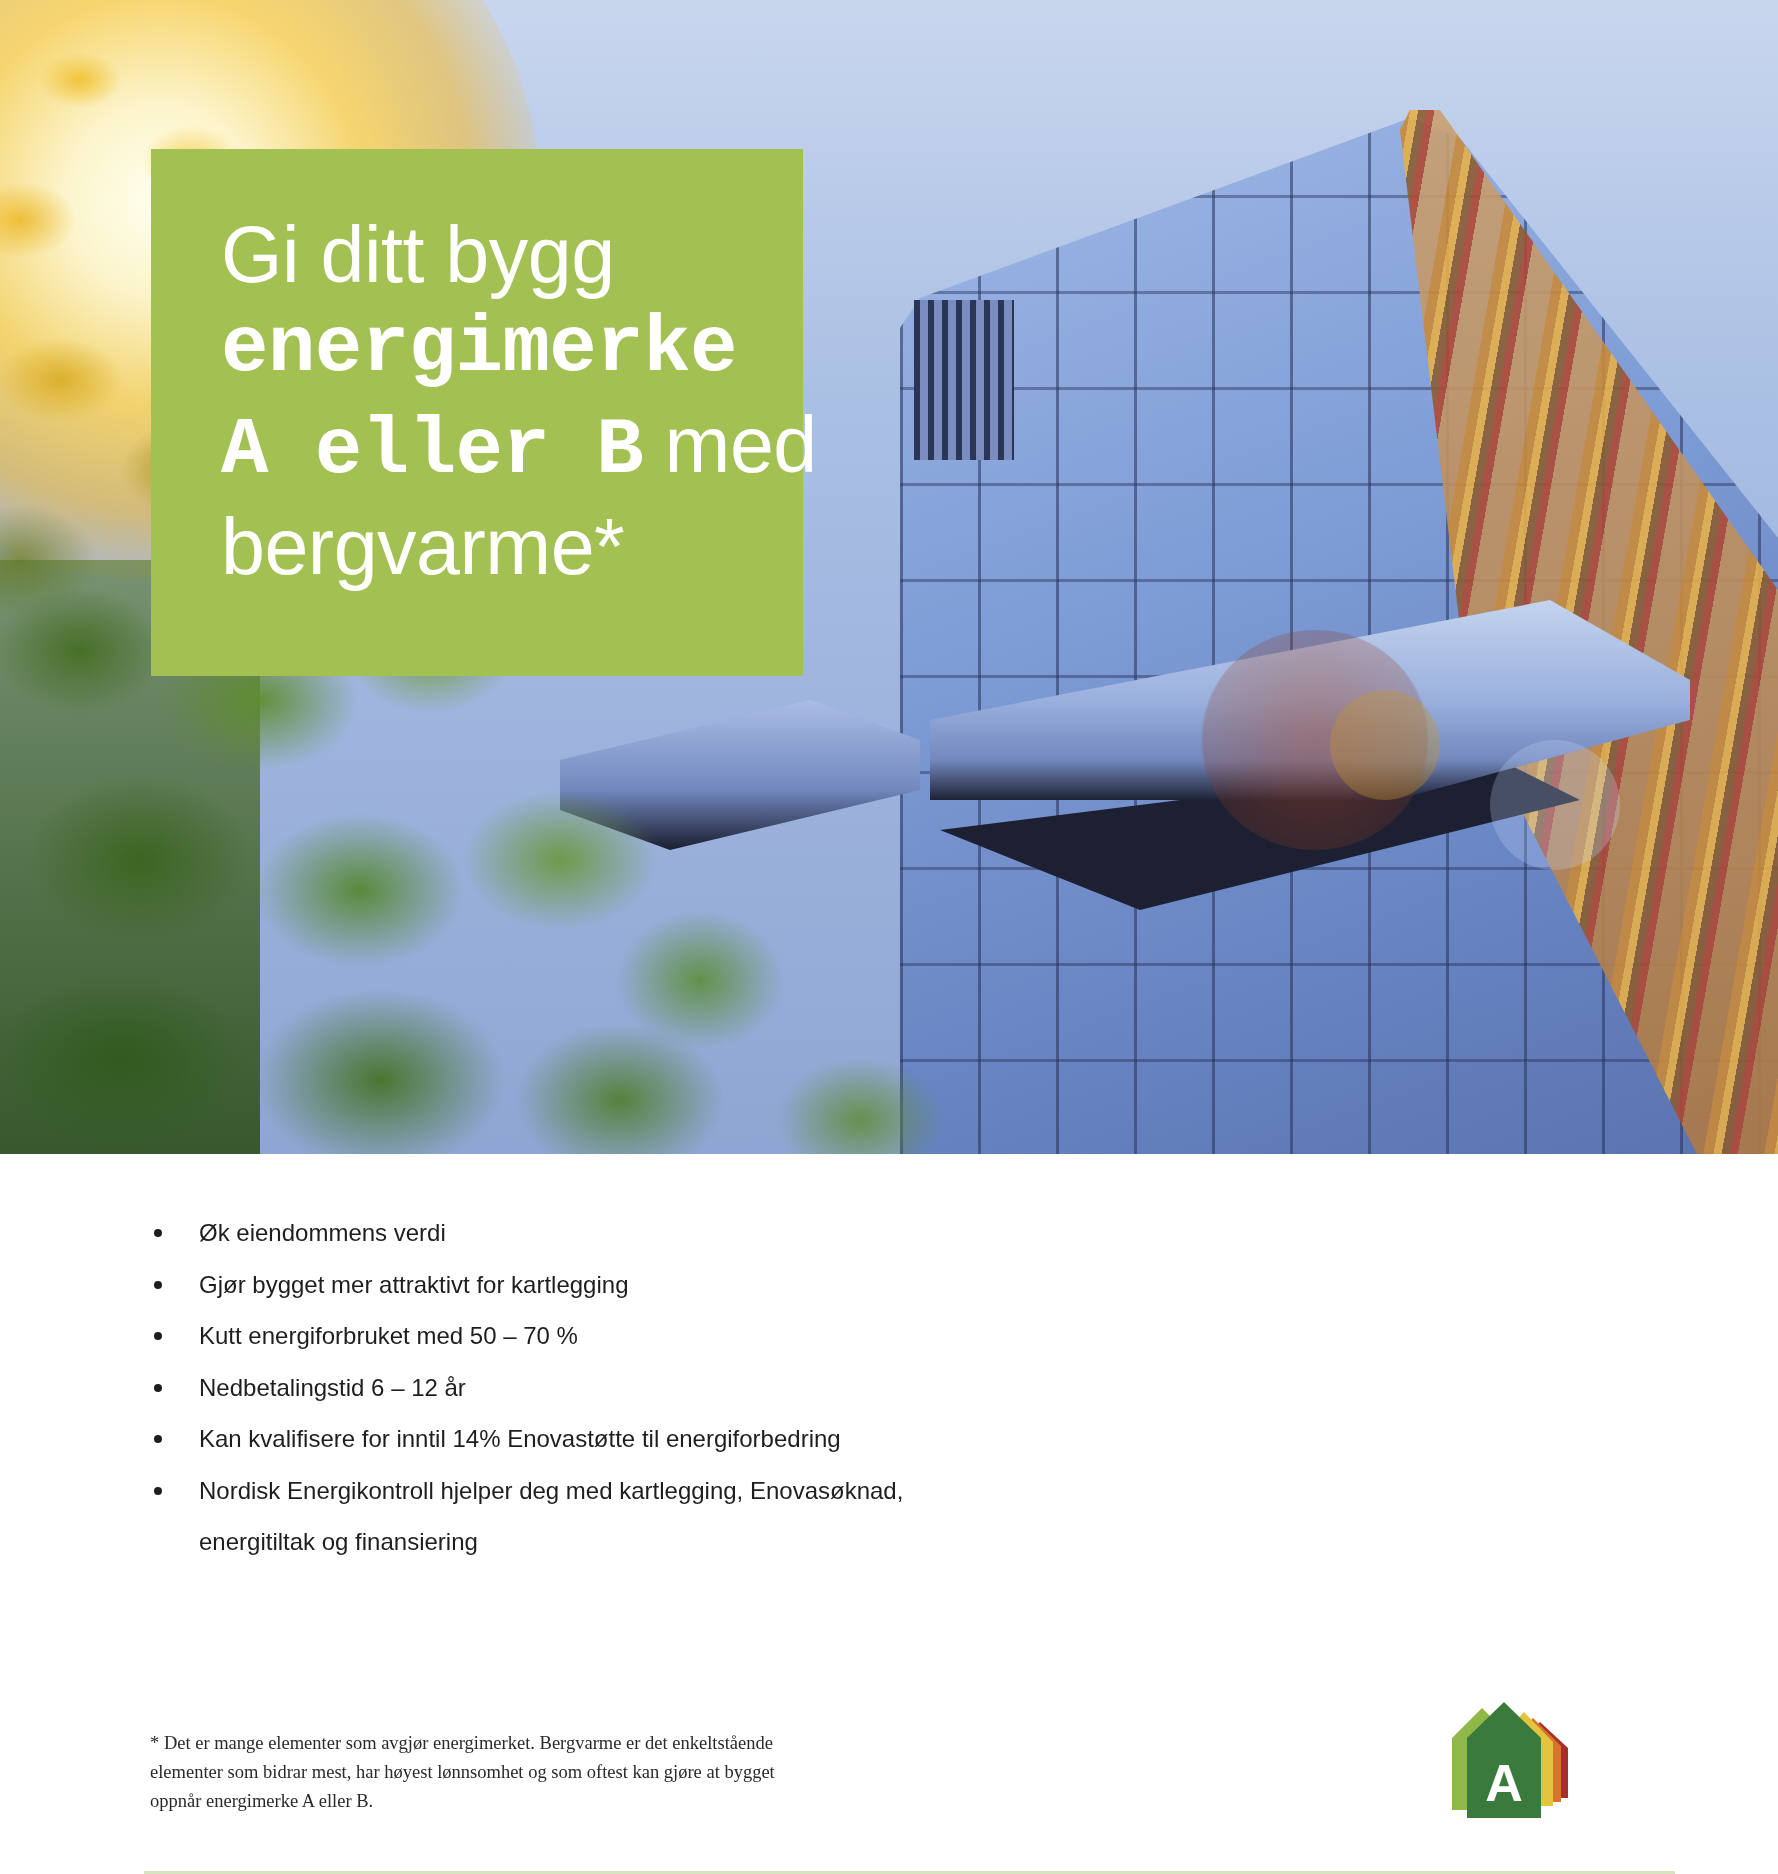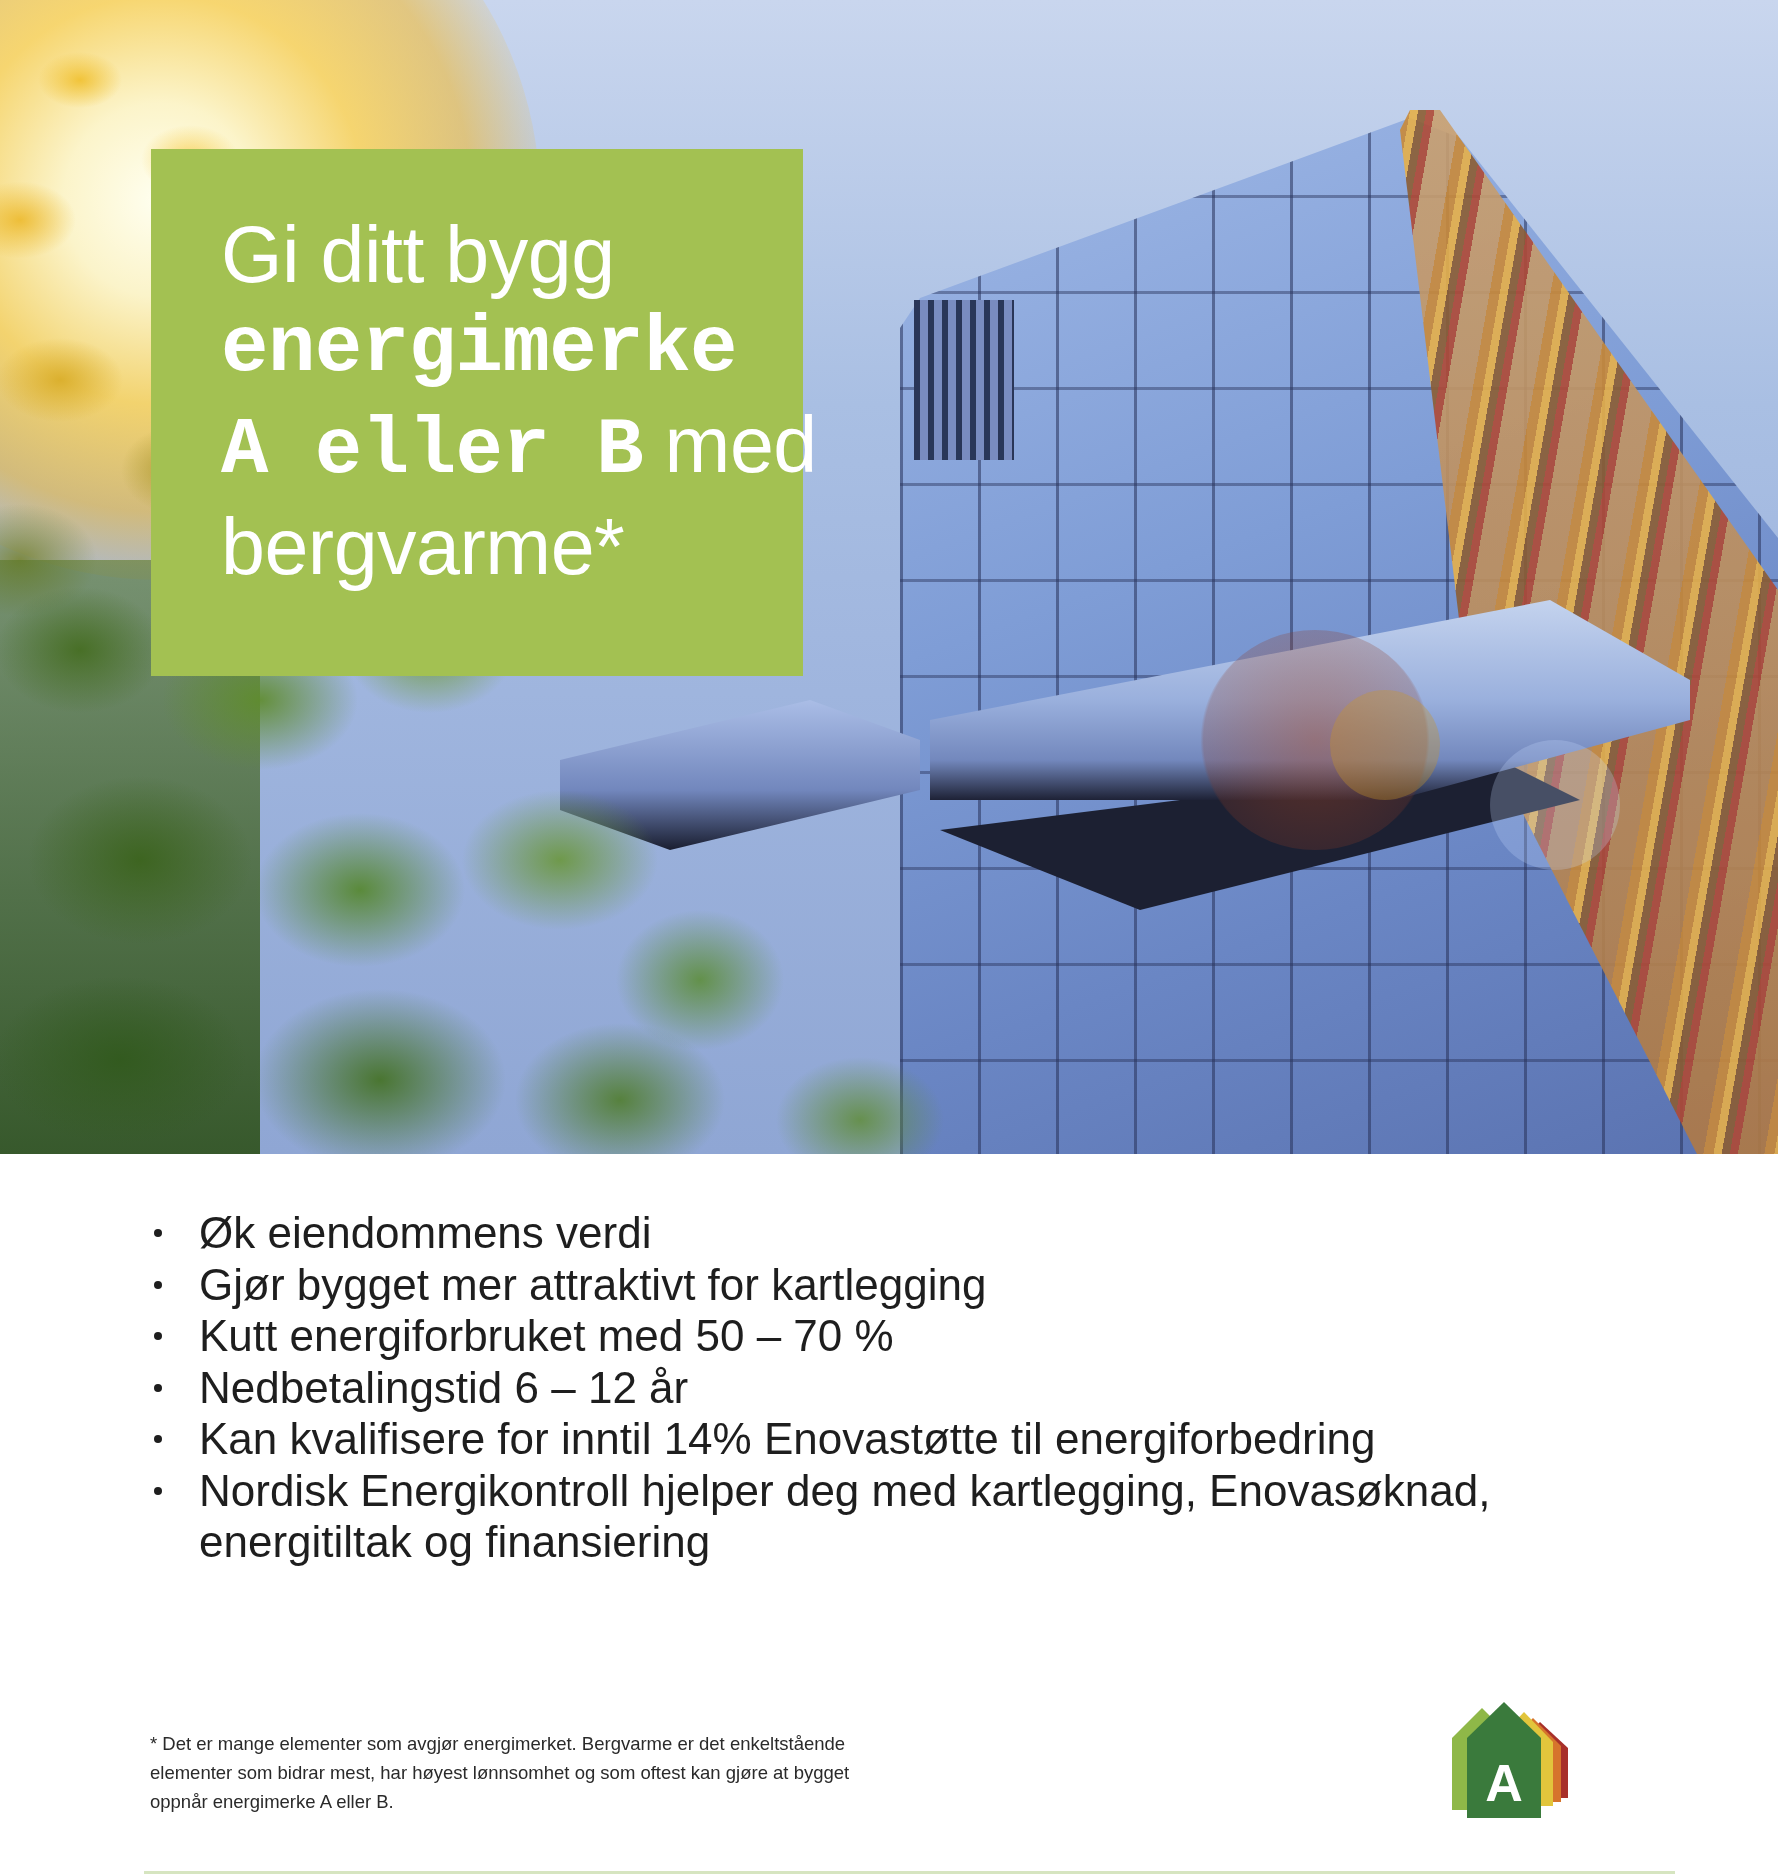--- a/index.html
+++ b/index.html
@@ -108,35 +108,35 @@
       font-family: "Liberation Sans", "DejaVu Sans", sans-serif;
       font-size: 79px; line-height: 95px; letter-spacing: -0.5px;
     }
     .headline .line { display: block; white-space: nowrap; }
     .headline .light { font-weight: 400; }
     .headline .bold { font-weight: 700; font-family: Liberation Mono, monospace; }
 
     
     .bullets {
       position: absolute; left: 150px; top: 1207px; width: 1400px; list-style: none;
-      color: #1e1e1e; font-size: 44px; line-height: 51.5px;
+      color: #1e1e1e; font-size: 24px; line-height: 51.5px;
       font-family: "Liberation Sans", "DejaVu Sans", sans-serif;
     }
     .bullets li { position: relative; padding-left: 49px; }
     .bullets li .dot {
       position: absolute; left: 4px; top: 22px; width: 8px; height: 8px; border-radius: 50%; background: #1e1e1e;
     }
 
     
     .footnote {
       position: absolute; left: 150px; top: 1729px; width: 900px;
       color: #2a2a2a; font-size: 18.5px; line-height: 29px;
       font-family: "Liberation Sans", "DejaVu Sans", sans-serif;
     }
-    .footnote span { display: block; white-space: nowrap; }
+    .footnote span { display: block; white-space: nowrap; font-family: Liberation Serif, serif; }
 
     
     .energy-label { position: absolute; left: 1440px; top: 1700px; width: 160px; height: 120px; }
     .energy-label svg { width: 160px; height: 120px; display: block; }
 
     
     .bottom-rule {
       position: absolute; left: 144px; top: 1871px; width: 1531px; height: 3px; background: #d6e5c0;
     }
   </style>

